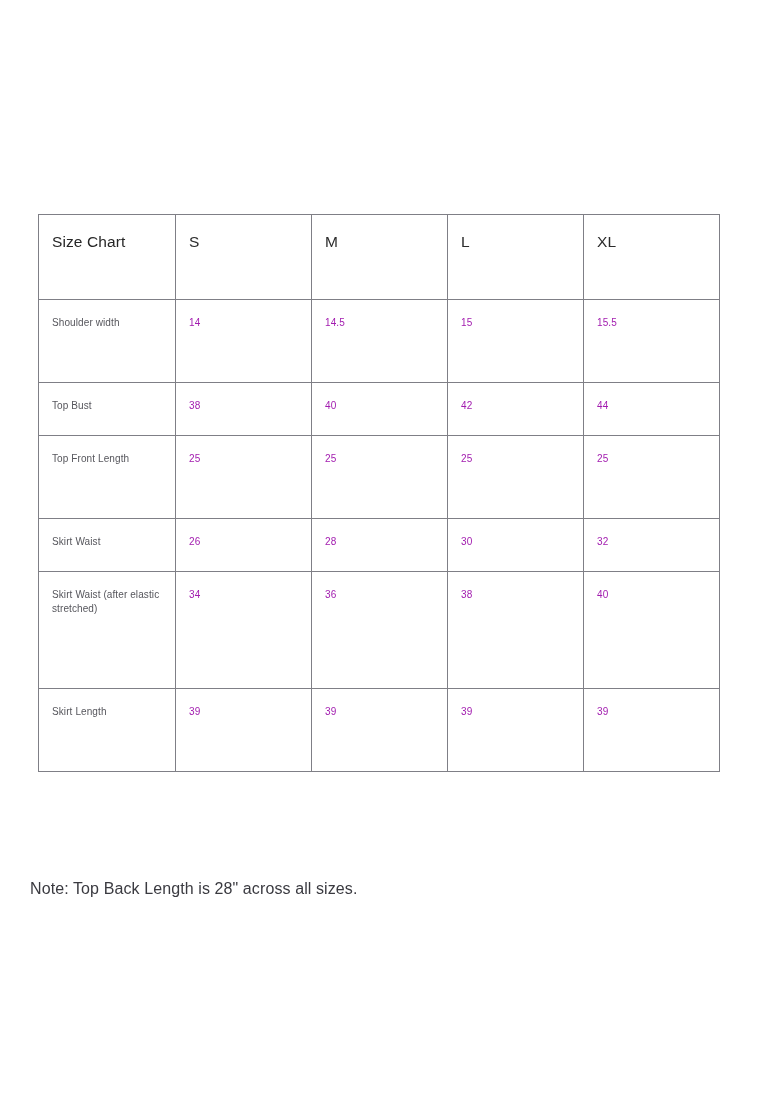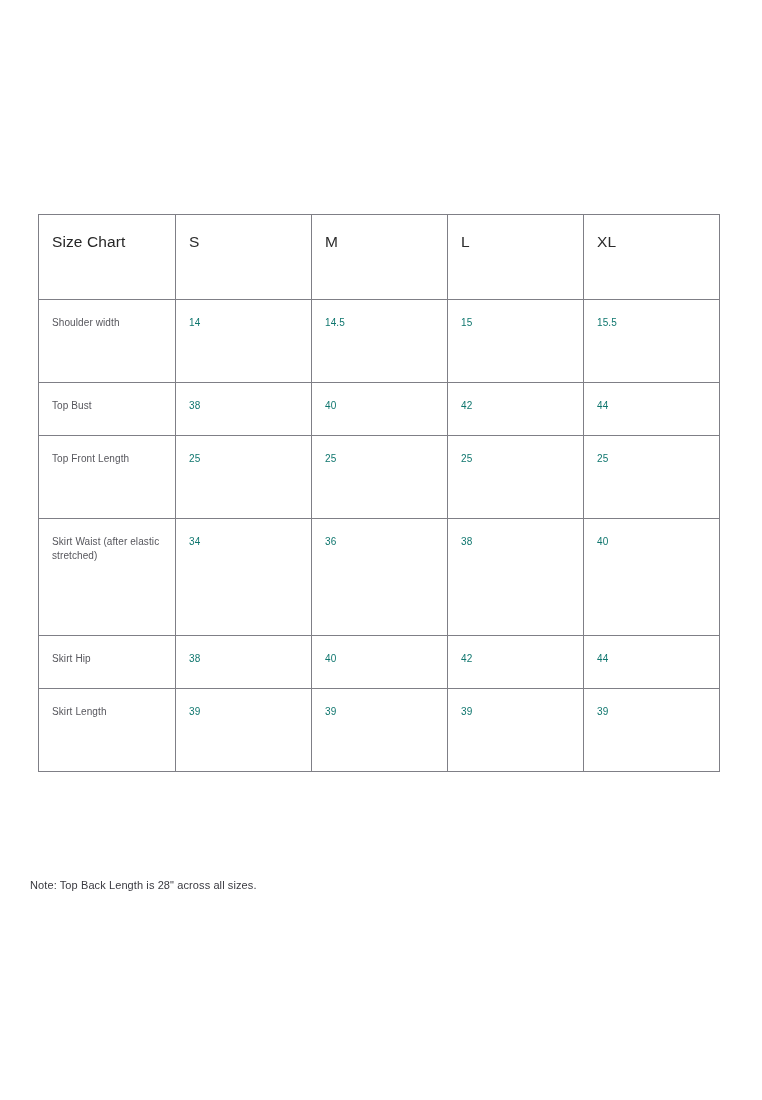--- a/index.html
+++ b/index.html
@@ -69,37 +69,37 @@
   table.size-chart tbody td {
     color: #56565c;
     font-size: 10px;
     line-height: 1.42;
     letter-spacing: 0.1px;
   }
   table.size-chart tbody td.cell-label {
     color: #56565c;
   }
   table.size-chart tbody td.cell-val {
-    color: #0f766e;
+    color: #a21caf;
   }
 
   
   tr[data-rowheight="tall1"] td { height: 50px; }
   tr[data-rowheight="short"] td { height: 20px; }
   tr[data-rowheight="tall2"] td { height: 50px; }
   tr[data-rowheight="xtall"] td { height: 84px; }
 
   
   #chart-note {
     position: absolute;
     left: 30px;
     top: 866px;
     width: 700px;
     color: #3a3a40;
-    font-size: 11px;
+    font-size: 16px;
     line-height: 1.4;
     letter-spacing: 0.1px;
     font-family: "Liberation Sans", sans-serif;
   }
 </style>
 </head>
 <body>
 
 <div id="page">
 
@@ -143,36 +143,36 @@
 
 
         <tr data-rowheight="tall2">
           <td class="cell-label">Top Front Length</td>
           <td class="cell-val">25</td>
           <td class="cell-val">25</td>
           <td class="cell-val">25</td>
           <td class="cell-val">25</td>
         </tr>
 
+        <tr data-rowheight="short">
+          <td class="cell-label">Skirt Waist</td>
+          <td class="cell-val">26</td>
+          <td class="cell-val">28</td>
+          <td class="cell-val">30</td>
+          <td class="cell-val">32</td>
+        </tr>
 
         <tr data-rowheight="xtall">
           <td class="cell-label">Skirt Waist (after elastic stretched)</td>
           <td class="cell-val">34</td>
           <td class="cell-val">36</td>
           <td class="cell-val">38</td>
           <td class="cell-val">40</td>
         </tr>
 
-        <tr data-rowheight="short">
-          <td class="cell-label">Skirt Hip</td>
-          <td class="cell-val">38</td>
-          <td class="cell-val">40</td>
-          <td class="cell-val">42</td>
-          <td class="cell-val">44</td>
-        </tr>
 
         <tr data-rowheight="tall2">
           <td class="cell-label">Skirt Length</td>
           <td class="cell-val">39</td>
           <td class="cell-val">39</td>
           <td class="cell-val">39</td>
           <td class="cell-val">39</td>
         </tr>
 
       </tbody>

